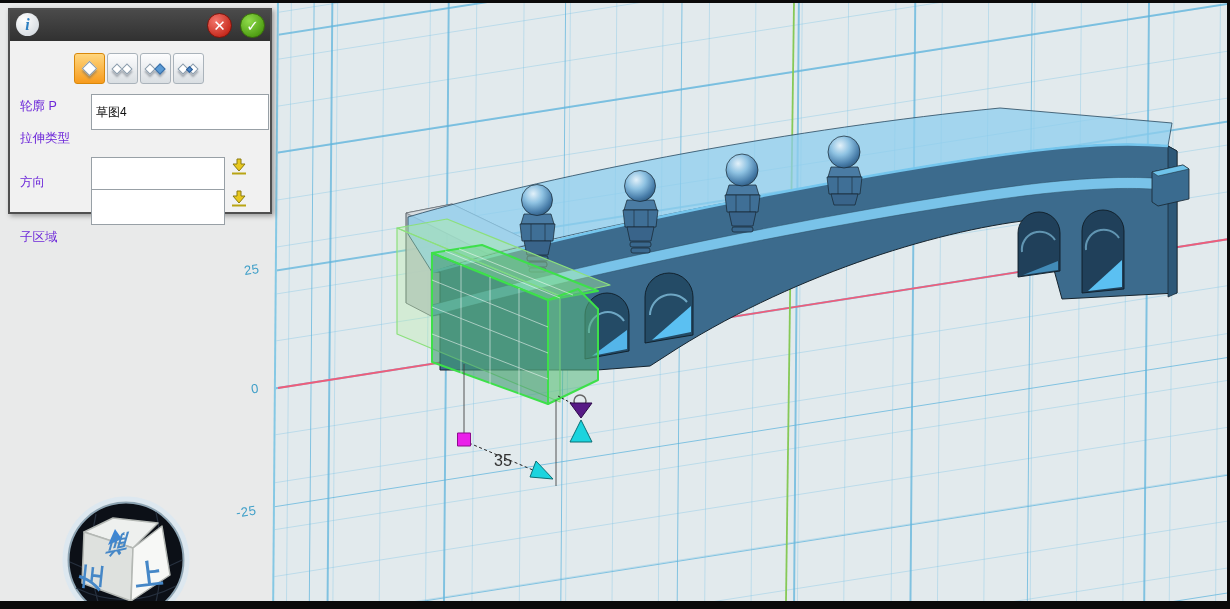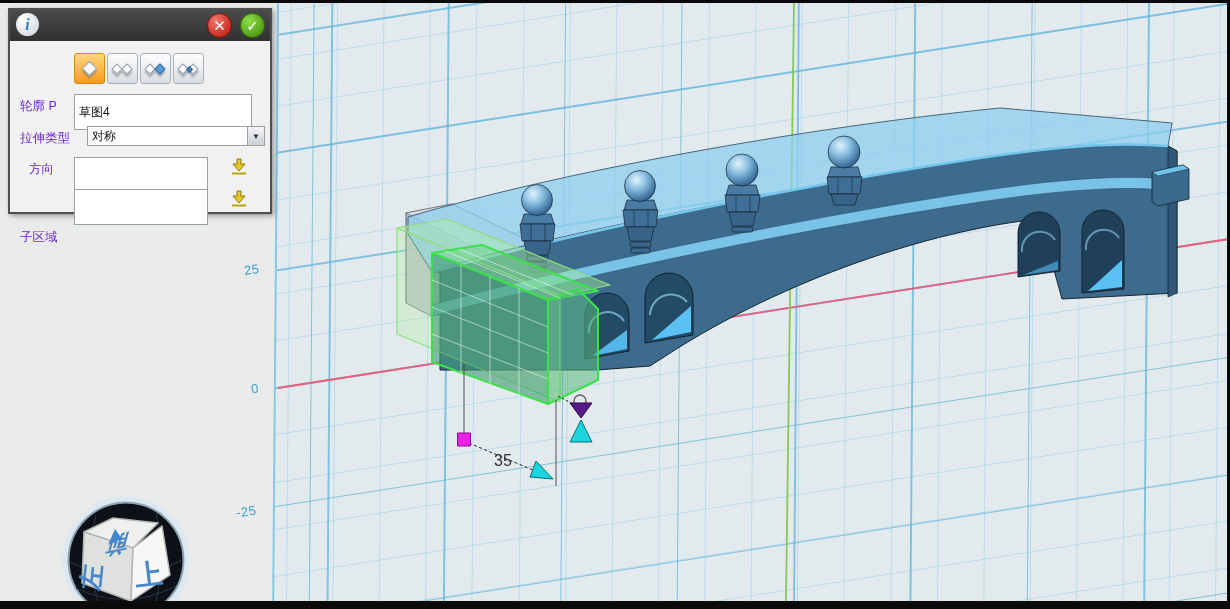--- a/index.html
+++ b/index.html
@@ -37,21 +37,21 @@
   .tbtn{width:31px;height:31px;border-radius:3px;border:1px solid #aab3bb;position:relative;
     background:linear-gradient(#fdfdfe,#d9dee2);}
   .tbtn.active{border:1px solid #d9880a;background:linear-gradient(#ffd67e,#f79b1d);}
   .dia{position:absolute;width:11px;height:11px;transform:rotate(45deg);background:#fff;
     border:1.5px solid #8a9cac;box-shadow:2px 2px 2px rgba(90,100,110,.45);}
   .dia.small{width:8px;height:8px;}
   .dia.blue{background:#5b9bd5;border-color:#3a6fa8;}
   .dia.tiny{width:5px;height:5px;background:#4a86c8;border:1px solid #2d5f98;box-shadow:none;}
   
   .dlg-label{position:absolute;left:10px;font-size:12.5px;color:#6d28d9;}
-  .dlg-input{position:absolute;left:64px;height:20px;border:1px solid #98a0a6;background:#fff;
+  .dlg-input{position:absolute;left:81px;height:20px;border:1px solid #98a0a6;background:#fff;
     font-size:12px;padding:17px 4px;color:#111;}
   .selectbox{position:absolute;left:77px;width:178px;height:20px;border:1px solid #98a0a6;background:#fff;
     font-size:12px;color:#111;display:flex;align-items:center;padding-left:4px;}
   .sel-arrow{position:absolute;right:0;top:0;width:17px;height:18px;border-left:1px solid #98a0a6;
     background:linear-gradient(#f4f5f6,#ccd1d6);display:flex;align-items:center;justify-content:center;
     font-size:8px;color:#333;}
   .picker{position:absolute;left:219px;width:20px;height:18px;}
   
   .bar{position:absolute;background:#0a0a0a;z-index:50;}
 </style>
@@ -237,26 +237,22 @@
         <span class="dia small" style="left:5px;top:11px;"></span>
         <span class="dia small" style="left:15px;top:11px;"></span>
         <span class="dia tiny" style="left:13px;top:13px;"></span>
       </div>
     </div>
 
     <div class="dlg-label" style="top:88px;">轮廓 P</div>
     <input class="dlg-input" style="top: 84px; width: 178px;" value="草图4">
 
     <div class="dlg-label" style="top:120px;">拉伸类型</div>
-    <div class="selectbox" style="top:116px;">
-      <span>对称</span>
-      <span class="sel-arrow">▼</span>
-    </div>
-
-    <div class="dlg-label" style="top:151px;margin-left:9px;">方向</div>
+
+    <div class="dlg-label" style="top:164px;">方向</div>
     <input class="dlg-input" style="top: 147px; width: 134px;" value="">
     <svg class="picker" style="top:148px;" viewBox="0 0 20 18">
       <polygon points="8,1 12,1 12,6 16,6 10,13 4,6 8,6" fill="#e8c81f" stroke="#8a7b10" stroke-width="1"></polygon>
       <line x1="3" y1="15.5" x2="17" y2="15.5" stroke="#b9a414" stroke-width="2"></line>
     </svg>
 
     <div class="dlg-label" style="top:183px;margin-top:36px;">子区域</div>
     <input class="dlg-input" style="top: 179px; width: 134px;" value="">
     <svg class="picker" style="top:180px;" viewBox="0 0 20 18">
       <polygon points="8,1 12,1 12,6 16,6 10,13 4,6 8,6" fill="#e8c81f" stroke="#8a7b10" stroke-width="1"></polygon>

